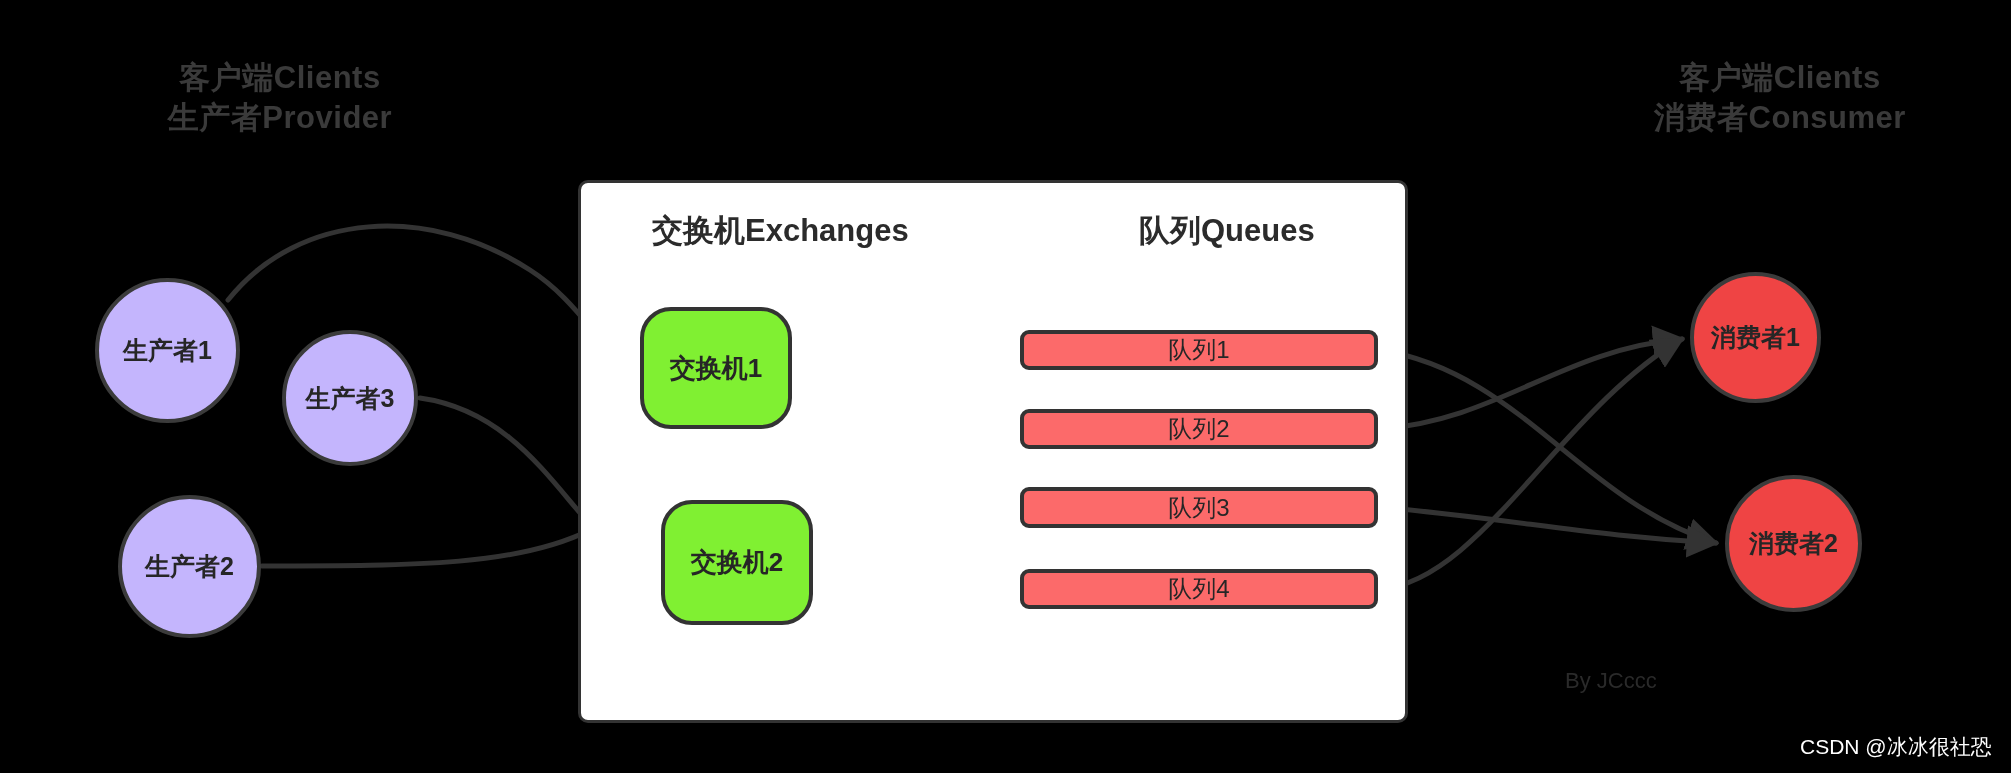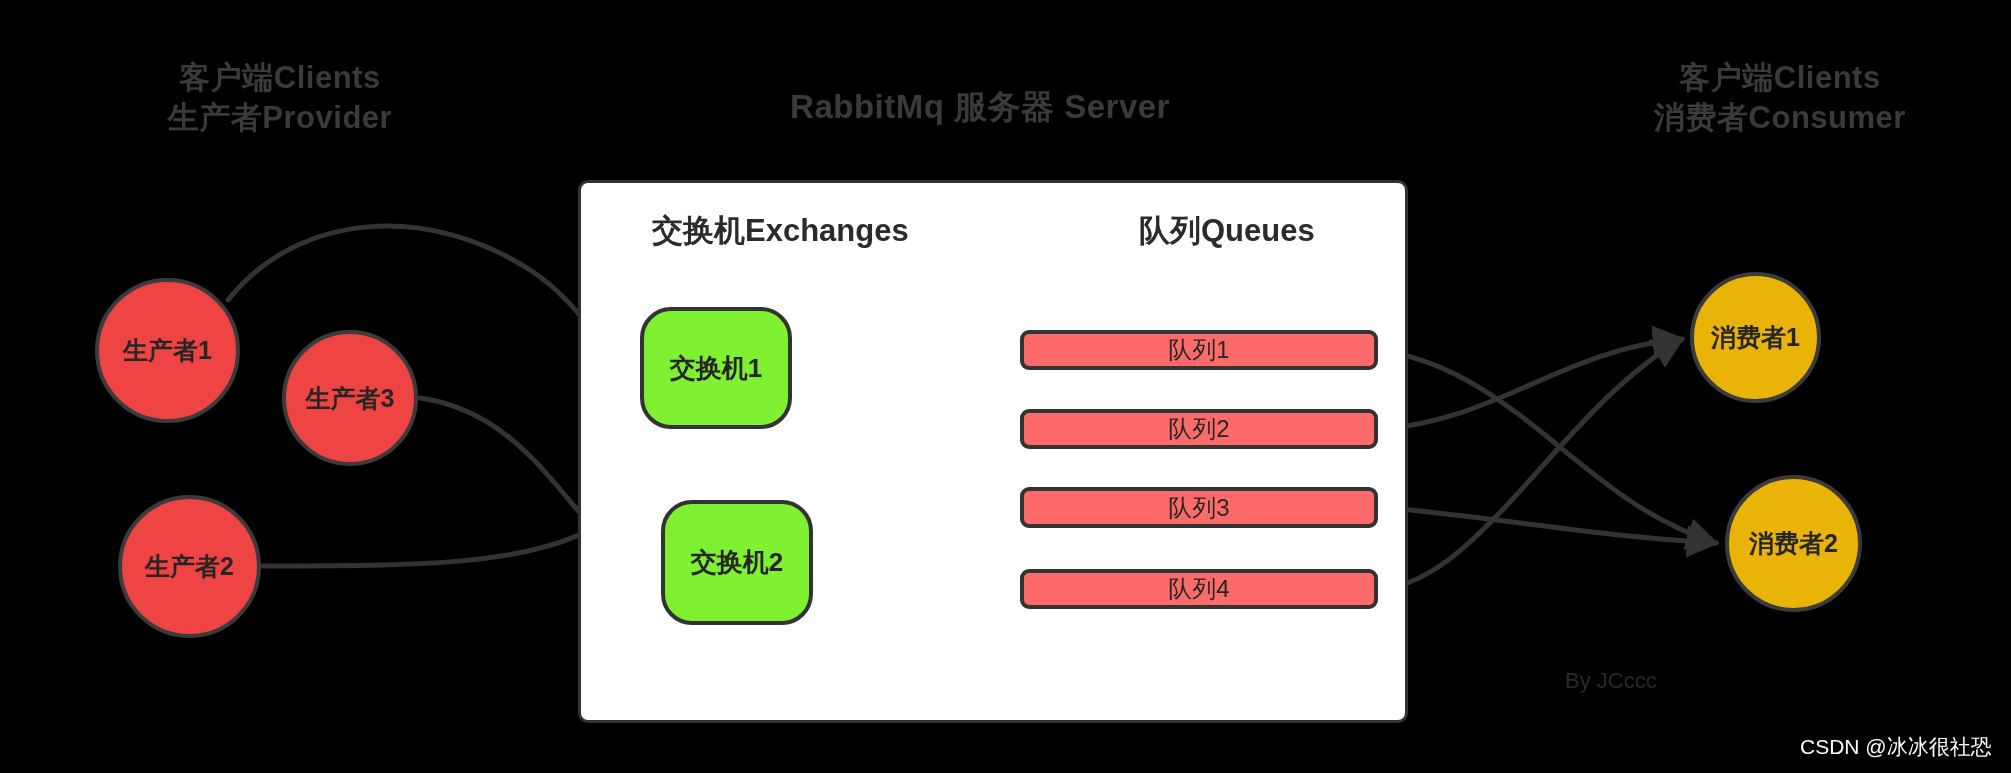--- a/index.html
+++ b/index.html
@@ -84,22 +84,22 @@
     color: #262626;
     font-weight: bold;
     white-space: nowrap;
     border-radius: 31px;
   }
   .circle-node {
     border: 4px solid #3b3b3b;
     border-radius: 50%;
     font-size: 25px;
   }
-  .producer { background: #ef4444; }
-  .consumer { background: #eab308; }
+  .producer { background: #c4b5fd; }
+  .consumer { background: #ef4444; }
 
   .exchange-node {
     background: #80f032;
     border: 4px solid #333333;
     font-size: 26px;
   }
   .queue-node {
     background: #fc6a6a;
     border: 4px solid #333333;
     border-radius: 9px;
@@ -143,21 +143,20 @@
 
       <path d="M 1380 350 C 1520 372 1580 500 1716 543"></path>
       <path d="M 1380 429 C 1500 420 1560 350 1682 339"></path>
       <path d="M 1380 507 C 1520 520 1590 536 1716 543"></path>
       <path d="M 1380 589 C 1480 582 1560 410 1682 339"></path>
     </g>
   </svg>
 
   <div class="col-header" id="header-left">客户端Clients
 生产者Provider</div>
-  <div class="col-header" id="header-center">RabbitMq 服务器 Server</div>
   <div class="col-header" id="header-right">客户端Clients
 消费者Consumer</div>
 
   <div id="server-panel"></div>
 
   <div class="panel-heading" id="heading-exchanges">交换机Exchanges</div>
   <div class="panel-heading" id="heading-queues">队列Queues</div>
   <div id="panel-credit">By JCccc</div>
 
   <div class="node circle-node producer" style="left:95px; top:278px; width:145px; height:145px;">生产者1</div>

